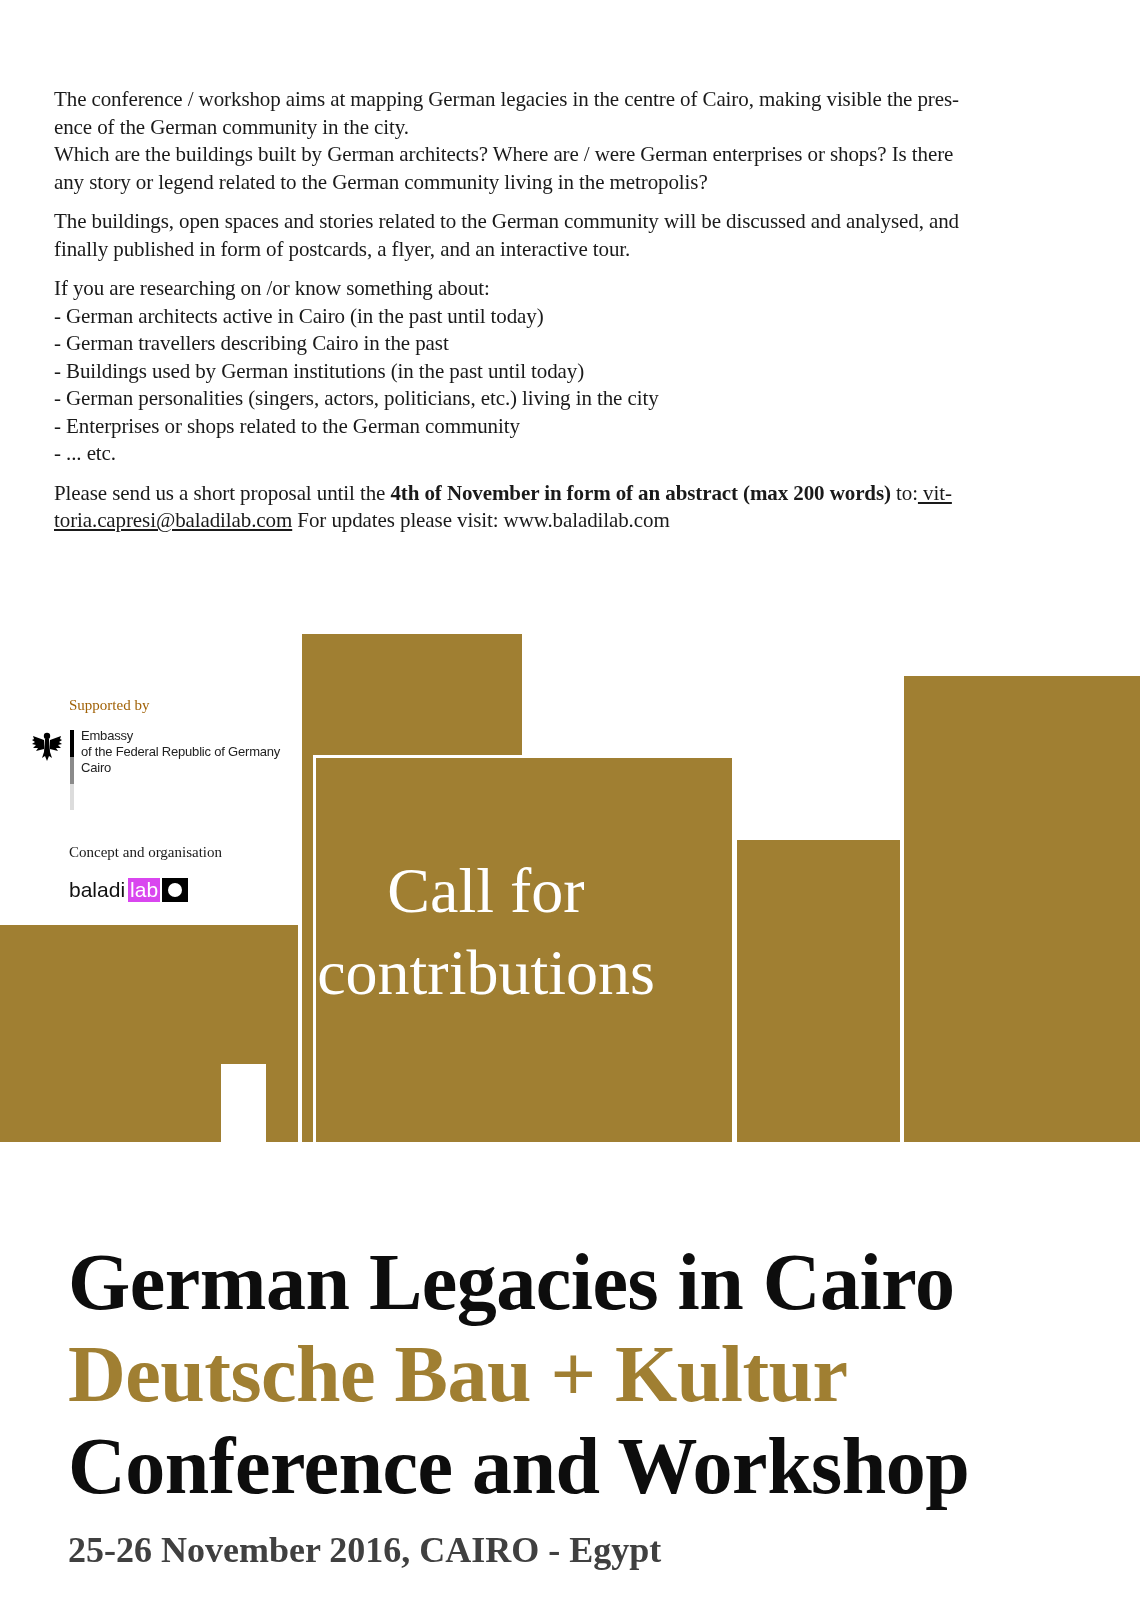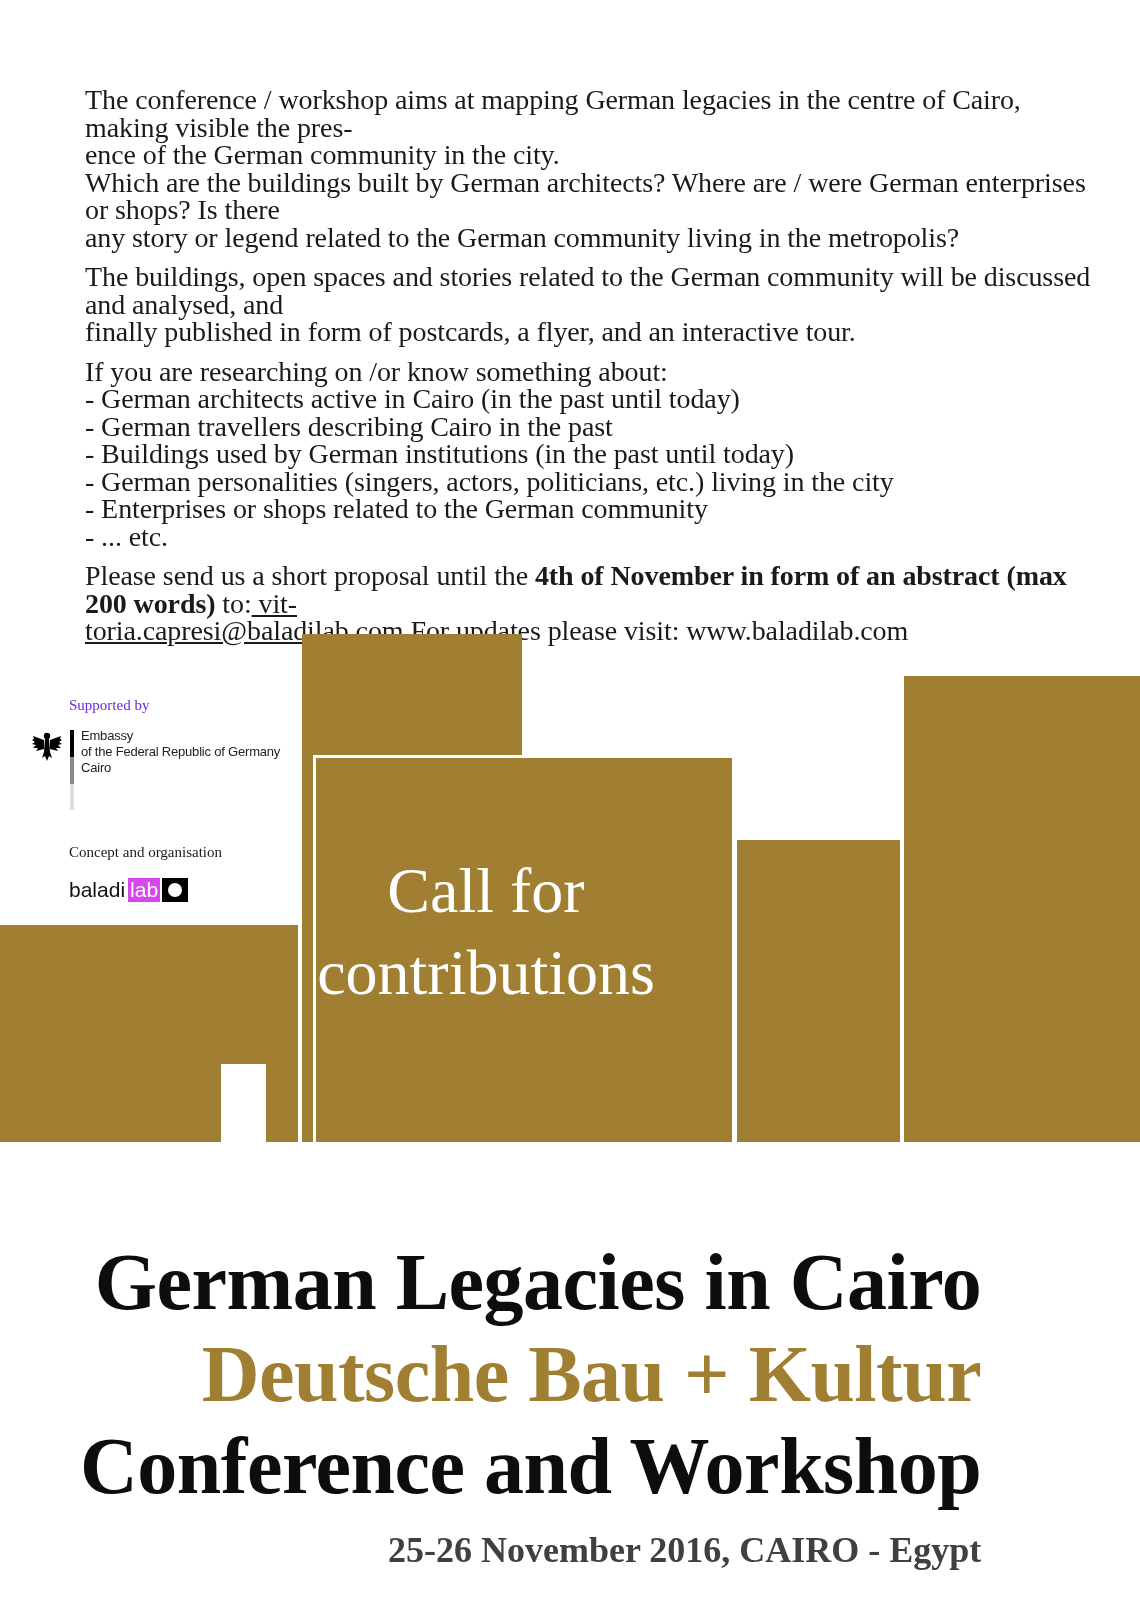--- a/index.html
+++ b/index.html
@@ -1,33 +1,33 @@
 <!DOCTYPE html>
 <html><head>
 <meta charset="utf-8">
 <style>
   html, body { margin: 0; padding: 0; }
   body {
     width: 1140px; height: 1612px; background: #ffffff; position: relative; overflow: hidden;
     font-family: "Liberation Serif", "DejaVu Serif", serif; color: #1a1a1a;
   }
   .intro {
-    position: absolute; left: 85px; top: 86px; width: 1010px;
-    font-size: 28px; line-height: 27.5px; letter-spacing: -0.1px;
+    position: absolute; left: 54px; top: 86px; width: 1010px;
+    font-size: 21px; line-height: 27.5px; letter-spacing: -0.1px;
   }
   .intro p { margin: 0 0 12px 0; }
   .intro .line { display: block; }
   .intro b { font-weight: bold; text-align: center; }
   .intro a { color: #1a1a1a; text-decoration: underline; }
 
   .block { position: absolute; background: #A07F32; }
   .outline { position: absolute; border: 3px solid #ffffff; box-sizing: border-box; }
 
   .supporters { position: absolute; left: 69px; top: 696px; }
-  .sup-label { font-size: 15px; line-height: 18px; color: #6d28d9; }
+  .sup-label { font-size: 15px; line-height: 18px; color: #a16207; }
   .embassy { position: absolute; left: -38px; top: 34px; width: 260px; height: 80px; }
   .eagle { position: absolute; left: 0; top: 0; width: 32px; height: 34px; }
   .flagbar { position: absolute; left: 39px; top: 0; width: 4px; height: 80px; }
   .flagbar .b1 { height: 27px; background: #000; }
   .flagbar .b2 { height: 27px; background: #8a8a8a; }
   .flagbar .b3 { height: 26px; background: #dcdcdc; }
   .embassy-text {
     position: absolute; left: 50px; top: -2px; font-family: "Liberation Sans", "DejaVu Sans", sans-serif;
     font-size: 13px; line-height: 16px; color: #222; letter-spacing: -0.2px;
   }
@@ -36,21 +36,21 @@
     font-family: "Liberation Sans", "DejaVu Sans", sans-serif; font-size: 21px; color: #111; }
   .logo .lab { background: #d946ef; color: #fff; padding: 0 2px; margin-left: 3px; line-height: 24px; }
   .logo .circ { background: #000; width: 26px; height: 24px; margin-left: 2px; position: relative; }
   .logo .circ::after { content: ""; position: absolute; left: 6px; top: 5px; width: 14px; height: 14px; border-radius: 50%; background: #fff; }
 
   .cfc {
     position: absolute; left: 316px; top: 850px; width: 340px; text-align: center;
     color: #ffffff; font-size: 64px; line-height: 82px; font-weight: normal;
   }
 
-  .titles { position: absolute; left: 80px; top: 1236px; text-align: right; }
+  .titles { position: absolute; left: 68px; top: 1236px; }
   .t1, .t2, .t3 { font-size: 80px; line-height: 92px; font-weight: bold; white-space: nowrap; letter-spacing: -0.5px; }
   .t1 { color: #0d0d0d; }
   .t2 { color: #A07F32; }
   .t3 { color: #0d0d0d; }
   .t4 { font-size: 36px; line-height: 44px; font-weight: bold; color: #404040; margin-top: 16px; white-space: nowrap; }
 </style>
 </head>
 <body>
 
 <div class="intro">

